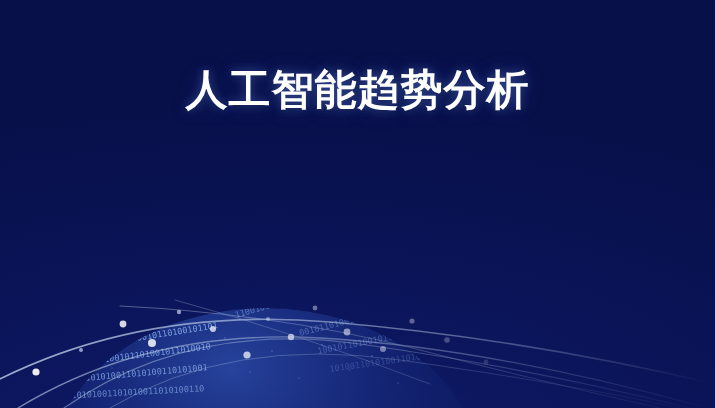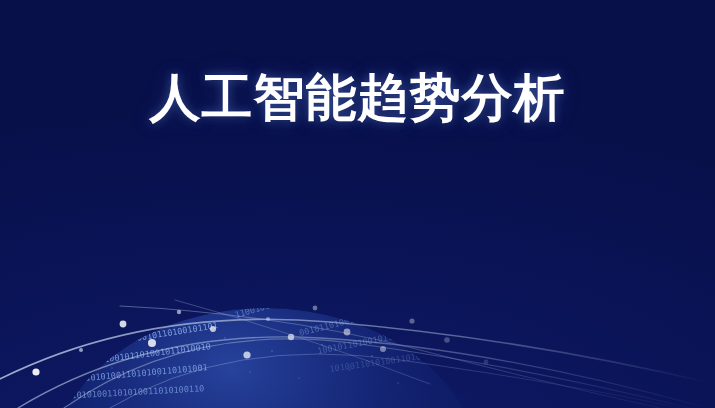--- a/index.html
+++ b/index.html
@@ -63,23 +63,24 @@
       0 0 10px rgba(120, 160, 255, 0.38),
       0 0 22px rgba(90, 130, 235, 0.22),
       0 2px 3px rgba(5, 12, 55, 0.55);
   }
   .line-1 {
     font-size: 47px;
     letter-spacing: 0.5px;
     margin-bottom: 28px;
   }
   .line-2 {
-    font-size: 51px;
+    font-size: 42px;
     letter-spacing: 1px;
     margin-bottom: 26px;
+    font-family: Liberation Mono, monospace;
   }
   .line-3 {
     font-size: 53px;
     letter-spacing: 0.5px;
   }
 </style>
 </head>
 <body>
 
 <div class="poster">

